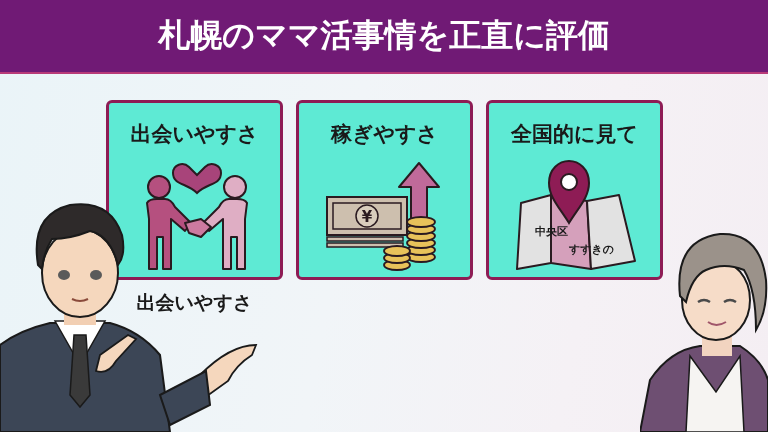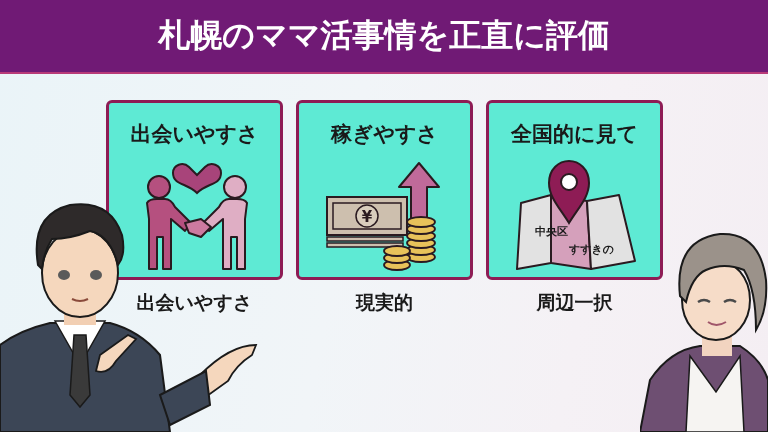--- a/index.html
+++ b/index.html
@@ -92,39 +92,37 @@
       <ellipse cx="104" cy="65" rx="14" ry="5"></ellipse>
     </g>
 
     <g fill="#e8c25a" stroke="#2a1a20" stroke-width="1.8">
       <ellipse cx="80" cy="108" rx="13" ry="5"></ellipse>
       <ellipse cx="80" cy="101" rx="13" ry="5"></ellipse>
       <ellipse cx="80" cy="94" rx="13" ry="5"></ellipse>
     </g>
   </svg>
   <div class="card-desc">
-    <div>現実的</div>
   </div>
 </div>
 
 <div class="card card-3">
   <div class="card-title">全国的に見て</div>
   <svg class="card-icon" viewBox="0 0 140 118">
 
     <path d="M14 46 L44 38 L44 106 L10 112 Z" fill="#e2e2e2" stroke="#2a1a20" stroke-width="2" stroke-linejoin="round"></path>
     <path d="M44 38 L80 44 L84 112 L44 106 Z" fill="#d5a0bb" stroke="#2a1a20" stroke-width="2" stroke-linejoin="round"></path>
     <path d="M80 44 L112 38 L128 104 L84 112 Z" fill="#e2e2e2" stroke="#2a1a20" stroke-width="2" stroke-linejoin="round"></path>
 
     <path d="M62 66 C52 50 42 40 42 26 C42 12 52 4 62 4 C72 4 82 12 82 26 C82 40 72 50 62 66 Z" fill="#8e1c55" stroke="#2a1a20" stroke-width="2"></path>
     <circle cx="62" cy="25" r="8" fill="#ffffff" stroke="#2a1a20" stroke-width="2"></circle>
     <text x="28" y="78" font-size="11" font-weight="bold" fill="#1a1a1a" font-family="DejaVu Sans, sans-serif">中央区</text>
     <text x="62" y="96" font-size="11" font-weight="bold" fill="#1a1a1a" font-family="DejaVu Sans, sans-serif">すすきの</text>
   </svg>
   <div class="card-desc">
-    <div>周辺一択</div>
   </div>
 </div>
 
 <svg class="char char-man" viewBox="0 0 270 237">
 
   <path d="M0 150 Q20 135 50 128 L110 128 Q140 136 160 160 L170 237 L0 237 Z" fill="#3c4656" stroke="#1a1a1a" stroke-width="2"></path>
 
   <path d="M55 126 L80 170 L105 126 Z" fill="#ffffff" stroke="#1a1a1a" stroke-width="1.5"></path>
   <path d="M74 140 L86 140 L90 200 L80 212 L70 200 Z" fill="#3a3a3a" stroke="#1a1a1a" stroke-width="1.5"></path>
 

